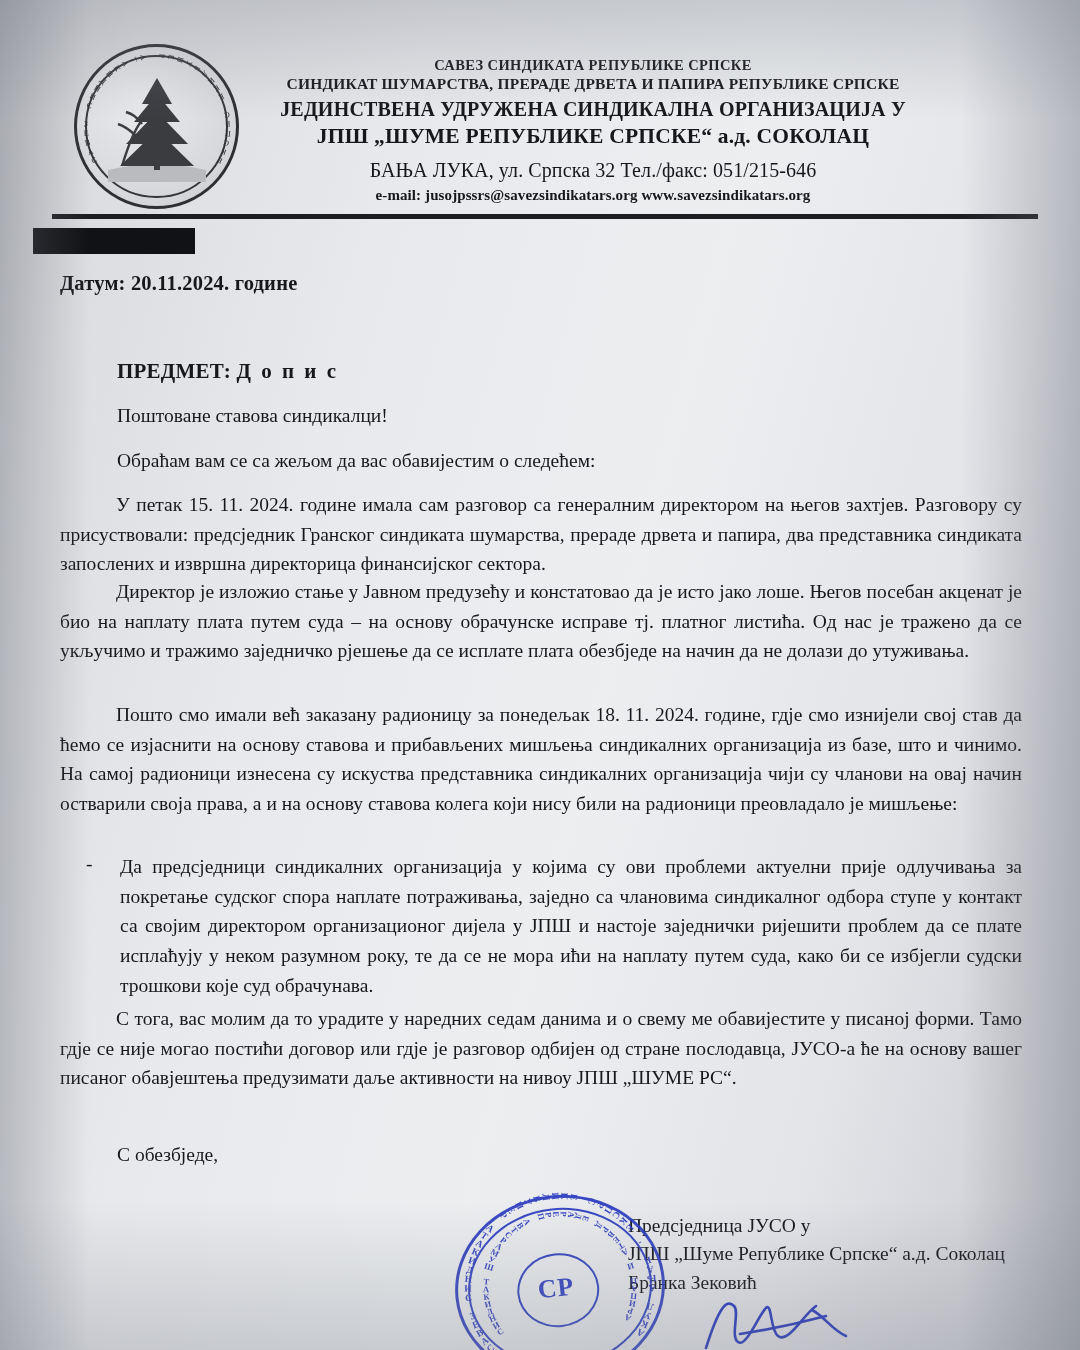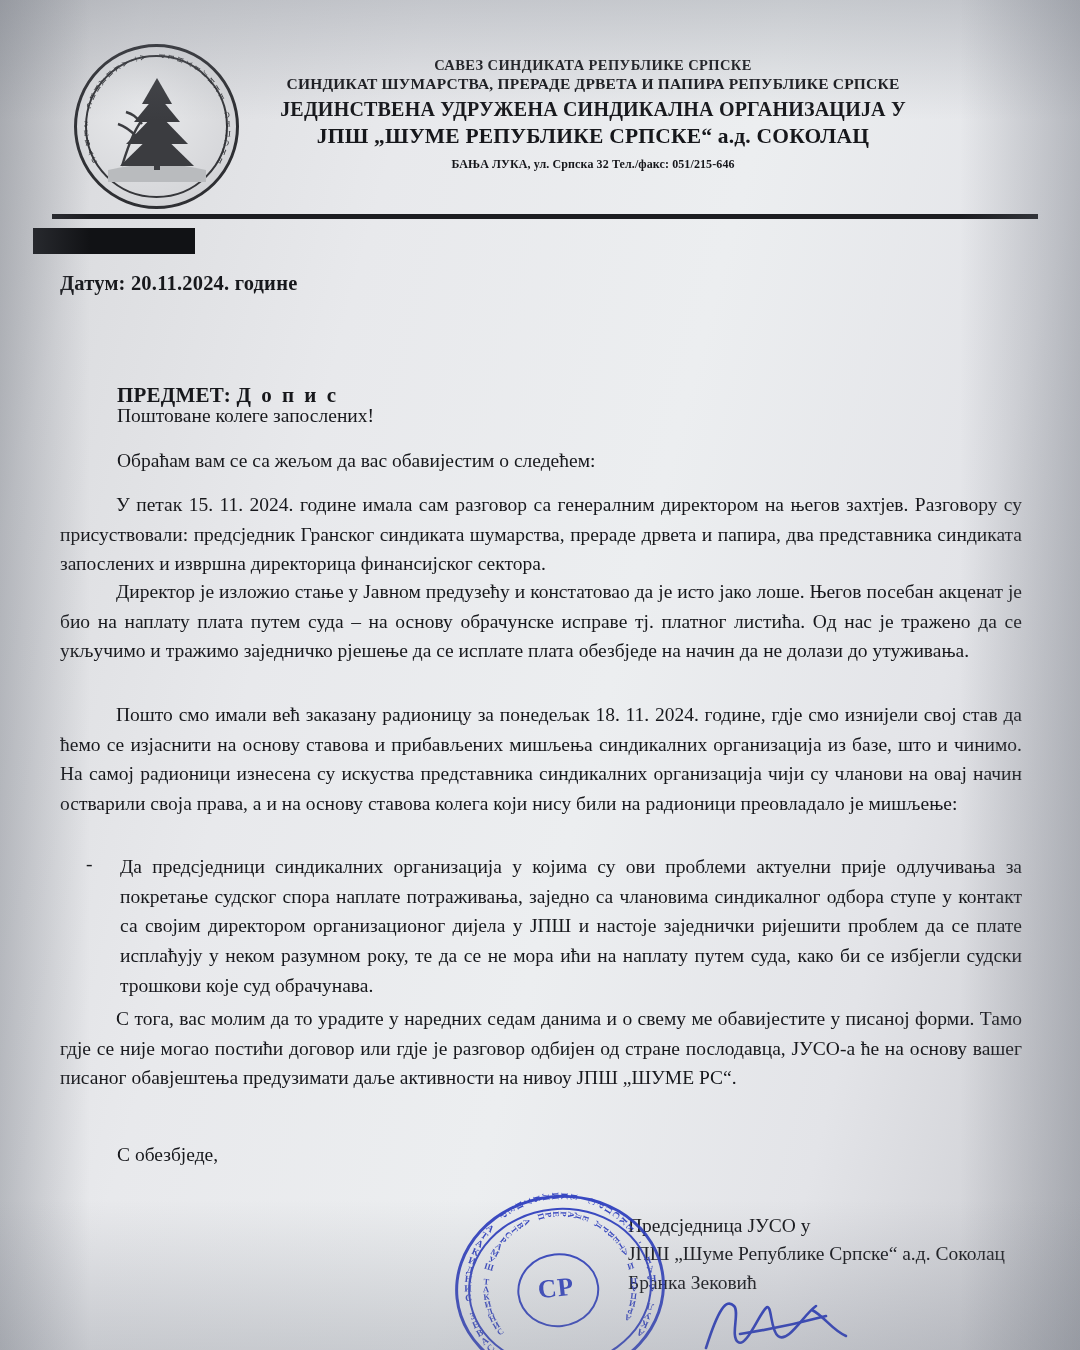--- a/index.html
+++ b/index.html
@@ -90,21 +90,21 @@
     position: absolute;
     left: 248px; top: 22px;
     width: 690px;
     text-align: center;
     color: #16171b;
   }
   .lh1 { font-size: 14.5px; font-weight: bold; letter-spacing: 0.4px; line-height: 1.25; }
   .lh2 { font-size: 15.5px; font-weight: bold; letter-spacing: 0.2px; line-height: 1.3; }
   .lh3 { font-size: 20px; font-weight: bold; letter-spacing: 0.2px; line-height: 1.28; margin-top: 3px; }
   .lh4 { font-size: 21.5px; font-weight: bold; letter-spacing: 0.2px; line-height: 1.28; }
-  .lh5 { font-size: 12px; font-weight: bold; letter-spacing: 0.1px; line-height: 1.5; margin-top: 5px; }
+  .lh5 { font-size: 20px; font-weight: normal; letter-spacing: 0.1px; line-height: 1.5; margin-top: 5px; }
   .lh6 { font-size: 15px; font-weight: bold; letter-spacing: 0.1px; line-height: 1.4; }
 
   #rule {
     position: absolute;
     left: 52px; top: 214px;
     width: 986px; height: 5px;
     background: #1c1d21;
   }
   #redaction {
     position: absolute;
@@ -129,21 +129,20 @@
     font-size: 20.5px;
     font-weight: bold;
     letter-spacing: 0.2px;
   }
   #subject-line {
     position: absolute;
     left: 117px; top: 87px;
     font-size: 21px;
     font-weight: bold;
     letter-spacing: 0.2px;
-    margin-top: 24px;
   }
   #subject-line .subj-val {
     font-weight: bold;
     letter-spacing: 2.5px;
   }
   #salutation {
     position: absolute;
     left: 117px; top: 133px;
     font-size: 19.5px;
   }
@@ -324,36 +323,37 @@
         </svg>
       </div>
     </div>
 
     <div class="lines">
       <div class="lh1">САВЕЗ СИНДИКАТА РЕПУБЛИКЕ СРПСКЕ</div>
       <div class="lh2">СИНДИКАТ ШУМАРСТВА, ПРЕРАДЕ ДРВЕТА И ПАПИРА РЕПУБЛИКЕ СРПСКЕ</div>
       <div class="lh3">ЈЕДИНСТВЕНА УДРУЖЕНА СИНДИКАЛНА ОРГАНИЗАЦИЈА У</div>
       <div class="lh4">ЈПШ „ШУМЕ РЕПУБЛИКЕ СРПСКЕ“ а.д. СОКОЛАЦ</div>
       <div class="lh5">БАЊА ЛУКА, ул. Српска 32  Тел./факс: 051/215-646</div>
+      <div class="lh6">e-mail: jusojpssrs@savezsindikatars.org  www.savezsindikatars.org</div>
     </div>
   </div>
 
   <div id="rule"></div>
   <div id="redaction"></div>
 
   <div id="doc-body">
 
     <div id="date-line" class="blk">Датум: 20.11.2024. године</div>
 
     <div id="subject-line" class="blk">
       <span>ПРЕДМЕТ:</span>
       <span class="subj-val">Д о п и с</span>
     </div>
 
-    <div id="salutation" class="blk">Поштоване колеге запослених!</div>
+    <div id="salutation" class="blk">Поштоване ставова синдикалци!</div>
     <div id="intro" class="blk">Обраћам вам се са жељом да вас обавијестим о следећем:</div>
 
     <div id="p1" class="para">У петак 15. 11. 2024. године имала сам разговор са генералним директором на његов захтјев. Разговору су присуствовали: предсједник Гранског синдиката шумарства, прераде дрвета и папира, два представника синдиката запослених и извршна директорица финансијског сектора.</div>
     <div id="p2" class="para">Директор је изложио стање у Јавном предузећу и констатовао да је исто јако лоше. Његов посебан акценат је био на наплату плата путем суда – на основу обрачунске исправе тј. платног листића. Од нас је тражено да се укључимо и тражимо заједничко рјешење да се исплате плата обезбједе на начин да не долази до утуживања.</div>
     <div id="p3" class="para">Пошто смо имали већ заказану радионицу за понедељак 18. 11. 2024. године, гдје смо изнијели свој став да ћемо се изјаснити на основу ставова и прибављених мишљења синдикалних организација из базе, што и чинимо. На самој радионици изнесена су искуства представника синдикалних организација чији су чланови на овај начин остварили своја права, а и на основу ставова колега који нису били на радионици преовладало је мишљење:</div>
 
     <div id="bullet-row">
       <span class="dash">-</span>
       <div class="btext">Да предсједници синдикалних организација у којима су ови проблеми актуелни прије одлучивања за покретање судског спора наплате потраживања, заједно са члановима синдикалног одбора ступе у контакт са својим директором организационог дијела у ЈПШ и настоје заједнички ријешити проблем да се плате исплаћују у неком разумном року, те да се не мора ићи на наплату путем суда, како би се избјегли судски трошкови које суд обрачунава.</div>
     </div>

